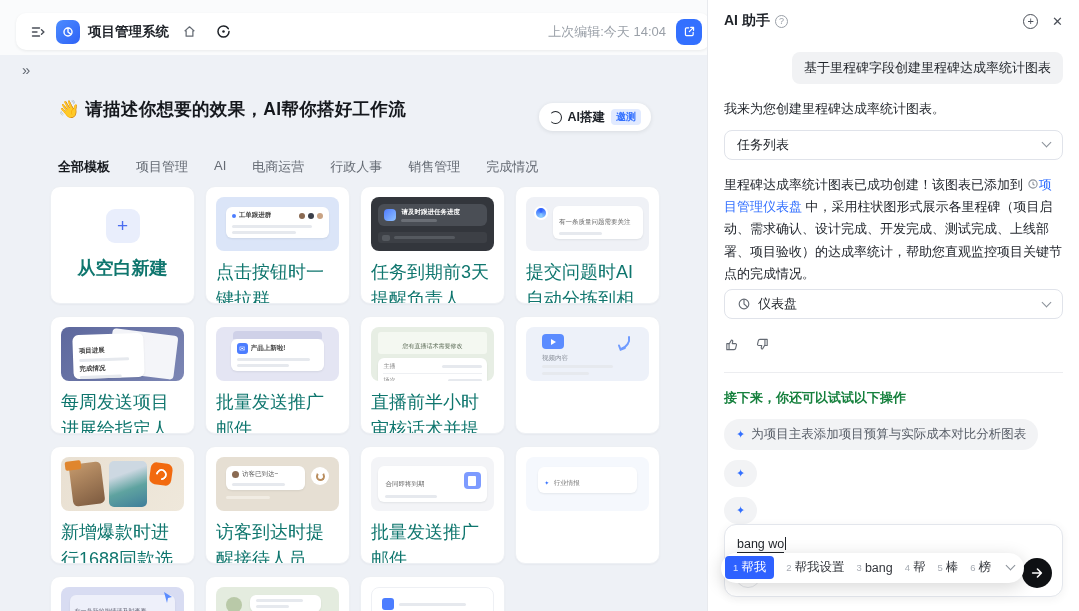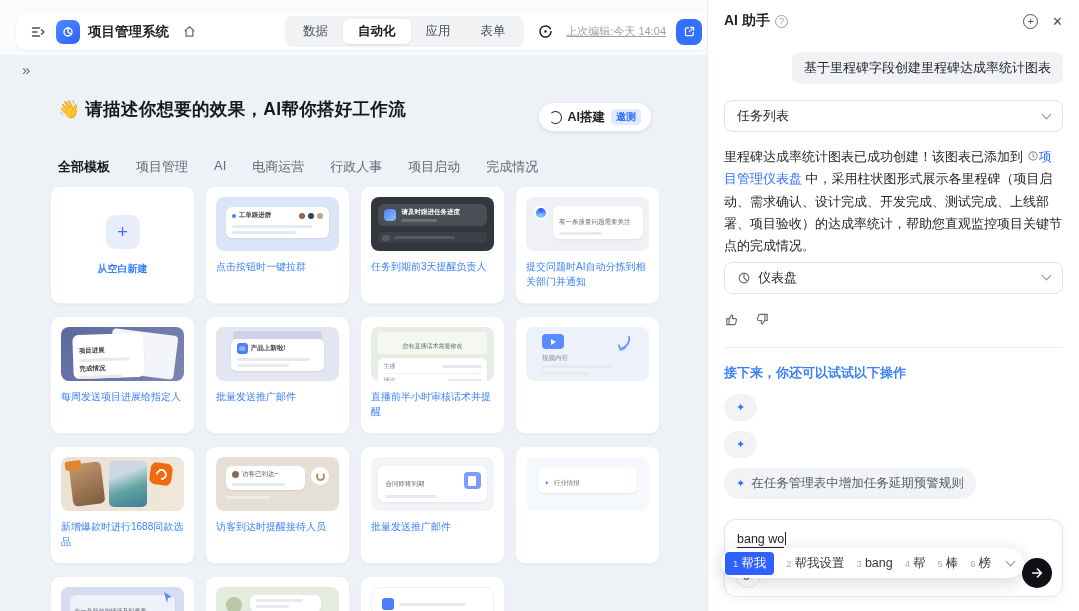--- a/index.html
+++ b/index.html
@@ -15,42 +15,42 @@
   .appbar { position:absolute; left:16px; top:13px; width:694px; height:37px; background:#fff;
     border-radius:10px; box-shadow:0 1px 3px rgba(31,35,41,.08); display:flex; align-items:center; padding:0 8px 0 10px; z-index:3; }
   .appbar .icon-btn { width:24px; height:24px; display:flex; align-items:center; justify-content:center; color:#4a4f58; flex:0 0 auto; }
   .app-logo { width:24px; height:24px; border-radius:7px; background:linear-gradient(135deg,#4c8cff,#2e62f6);
     display:flex; align-items:center; justify-content:center; margin:0 8px 0 6px; flex:0 0 auto; }
   .app-title { font-size:13.5px; font-weight:700; margin-right:8px; white-space:nowrap; }
   .tabgroup { display:flex; align-items:center; background:#f1f2f4; border-radius:8px; padding:3px; margin-left:84px; }
   .tabgroup .tab { font-size:12.5px; color:#4a4f58; padding:4px 15px; border-radius:6px; white-space:nowrap; cursor:default; }
   .tabgroup .tab.active { background:#fff; color:#15181d; font-weight:700; box-shadow:0 1px 2px rgba(31,35,41,.10); }
   .hist-btn { margin-left:10px; }
-  .last-edited { margin-left:auto; font-size:11px; color:#9aa0a8; white-space:nowrap;text-decoration:underline; }
+  .last-edited { margin-left:auto; font-size:13px; color:#9aa0a8; white-space:nowrap; }
   .share-btn { width:26px; height:26px; border-radius:8px; background:#3370ff; margin-left:10px;
     display:flex; align-items:center; justify-content:center; flex:0 0 auto; }
 
   .expand { position:absolute; left:22px; top:6px; font-size:15px; color:#646a73; }
 
   .hero { position:absolute; left:58px; top:42px; font-size:17.5px; font-weight:700; color:#15181d; letter-spacing:.3px; }
   .ai-build { position:absolute; right:56px; top:48px; height:28px; background:#fff; border-radius:15px;
     box-shadow:0 1px 4px rgba(31,35,41,.10); display:flex; align-items:center; gap:6px; padding:0 10px; }
   .spinner { width:13px; height:13px; border:1.6px solid #1f2329; border-left-color:transparent; border-radius:50%; }
   .ai-build-label { font-size:12.5px; font-weight:700; }
   .ai-build-badge { font-size:10px; color:#3370ff; background:#e1eaff; border-radius:4px; padding:1px 5px; font-weight:700; }
 
   .filters { position:absolute; left:58px; top:103px; display:flex; gap:26px; font-size:13px; color:#646a73; }
   .filters .f.active { color:#15181d; font-weight:700; }
 
   
   .grid { position:absolute; left:50px; top:131px; width:612px; display:grid;
     grid-template-columns:repeat(4,145px); column-gap:10px; row-gap:12px; grid-auto-rows:118px; }
   .card { background:#fff; border:1px solid #edf0f4; border-radius:10px; padding:10px; overflow:hidden;
     box-shadow:0 1px 2px rgba(31,35,41,.04); }
-  .card-title { font-size:10px; color:#3b82f6; line-height:1.5; }
+  .card-title { font-size:18px; color:#0f766e; line-height:1.5; }
   .prev { height:54px; border-radius:8px; margin-bottom:8px; position:relative; overflow:hidden; }
 
   .blankcard { display:flex; flex-direction:column; align-items:center; justify-content:center; gap:12px; }
   .plusbox { width:34px; height:34px; background:#e9eefc; border-radius:9px; display:flex; align-items:center;
     justify-content:center; color:#4a6cf0; font-size:19px; font-weight:400; }
 
   .mini { background:#fff; border-radius:6px; box-shadow:0 1px 2px rgba(31,35,41,.08); }
   .mtxt { font-size:6.5px; color:#444; white-space:nowrap; overflow:hidden; }
   .bar { height:3px; background:#e6e9ee; border-radius:2px; }
   .dotrow { display:flex; align-items:center; gap:3px; }
@@ -74,21 +74,21 @@
 
   .bubble { align-self:flex-end; background:#f1f2f4; border-radius:8px; padding:7px 12px; font-size:13px;
     margin-bottom:16px; max-width:95%; white-space:nowrap; }
   .intro { font-size:13px; margin-bottom:12px; }
   .dd { border:1px solid #e0e3ea; border-radius:8px; height:32px; display:flex; align-items:center;
     padding:0 12px; font-size:13px; margin-bottom:14px; gap:7px; }
   .dd .chev { margin-left:auto; }
   .para { font-size:13px; line-height:1.72; color:#23272e; margin-bottom:4px; }
   .link { color:#3370ff; }
   .divider { height:1px; background:#ecedf0; margin:20px 0 16px; }
-  .next-title { font-size:13px; font-weight:700; color:#3b82f6; }
+  .next-title { font-size:13px; font-weight:700; color:#15803d; }
   .pills { display:flex; flex-direction:column; gap:10px; margin-top:12px; align-items:flex-start; }
   .pill { display:flex; align-items:center; gap:6px; background:#f2f3f5; border-radius:16px; padding:7px 12px;
     font-size:12.5px; color:#565c66; white-space:nowrap; }
   .sparkle { color:#3370ff; font-size:11px; }
 
   .inputbox { margin-top:auto; position:relative; border:1px solid #e3e6ec; border-radius:12px; height:78px;
     background:#fff; box-shadow:0 2px 10px rgba(31,35,41,.06); padding:9px 12px; }
   .typed { display:inline-block; font-size:12.5px; border-bottom:1px solid #1f2329; padding-bottom:1px; }
   .caret { display:inline-block; width:1px; height:13px; background:#1f2329; vertical-align:-2px; margin-left:1px; }
   .ime { position:absolute; left:-4px; top:28px; height:30px; background:#fff; border-radius:15px;
@@ -121,26 +121,20 @@
             <circle cx="8" cy="8" r="4.6"></circle>
             <path d="M8 3.4v4.6l3 2.4"></path>
           </svg>
       </span>
       <span class="app-title">项目管理系统</span>
       <span class="icon-btn">
         <svg width="15" height="15" viewBox="0 0 16 16" fill="none" stroke="#646a73" stroke-width="1.3" stroke-linejoin="round">
             <path d="M2.8 7.6 8 3l5.2 4.6M4.4 6.8V13h7.2V6.8"></path>
           </svg>
       </span>
-      <div class="tabgroup">
-        <span class="tab">数据</span>
-        <span class="tab active">自动化</span>
-        <span class="tab">应用</span>
-        <span class="tab">表单</span>
-      </div>
       <span class="icon-btn hist-btn">
         <svg width="17" height="17" viewBox="0 0 16 16" fill="none" stroke="#1f2329" stroke-width="1.4" stroke-linecap="round">
             <path d="M13.2 8A5.2 5.2 0 1 1 8 2.8c1.9 0 3.6 1 4.5 2.6"></path>
             <circle cx="8" cy="8" r="1.2" fill="#1f2329" stroke="none"></circle>
           </svg>
       </span>
       <span class="last-edited">上次编辑:今天 14:04</span>
       <span class="share-btn">
         <svg width="13" height="13" viewBox="0 0 16 16" fill="none" stroke="#fff" stroke-width="1.5" stroke-linecap="round" stroke-linejoin="round">
             <path d="M7 3.5H4.2A1.2 1.2 0 0 0 3 4.7v7.1A1.2 1.2 0 0 0 4.2 13h7.1a1.2 1.2 0 0 0 1.2-1.2V9M9.5 3h3.5v3.5M12.7 3.3 7.8 8.2"></path>
@@ -161,21 +155,21 @@
         <span class="ai-build-label">AI搭建</span>
         <span class="ai-build-badge">邀测</span>
       </div>
 
       <div class="filters">
         <span class="f active">全部模板</span>
         <span class="f">项目管理</span>
         <span class="f">AI</span>
         <span class="f">电商运营</span>
         <span class="f">行政人事</span>
-        <span class="f">项目启动</span>
+        <span class="f">销售管理</span>
         <span class="f">完成情况</span>
       </div>
 
       <div class="grid">
 
         <div class="card blankcard">
           <div class="plusbox">+</div>
           <div class="card-title" style="font-weight:700">从空白新建</div>
         </div>
 
@@ -377,20 +371,21 @@
       <span class="p-title">AI 助手</span>
       <span class="q-circle">?</span>
       <span class="p-icons">
         <span class="plus-circle">+</span>
         <span class="x-icon">✕</span>
       </span>
     </div>
 
     <div class="bubble">基于里程碑字段创建里程碑达成率统计图表</div>
 
+    <div class="intro">我来为您创建里程碑达成率统计图表。</div>
 
     <div class="dd">
       <span>任务列表</span>
       <span class="chev"></span>
     </div>
 
     <div class="para">
       <span>里程碑达成率统计图表已成功创建！该图表已添加到 </span><svg width="12" height="12" viewBox="0 0 16 16" fill="none" stroke="#8a9099" stroke-width="1.4" style="vertical-align:-1px">
           <circle cx="8" cy="8" r="5.5"></circle>
           <path d="M8 5v3.2l2 1.4"></path>
@@ -414,27 +409,27 @@
           <path d="M3 13.5V7h2.4v6.5zM5.4 7.6 8 3.2c.9 0 1.5.8 1.3 1.6L8.8 7h3.3c.8 0 1.4.7 1.2 1.5l-.9 3.7c-.2.8-.8 1.3-1.6 1.3H5.4"></path>
         </svg>
     </div>
 
     <div class="divider"></div>
 
     <div class="next-title">接下来，你还可以试试以下操作</div>
     <div class="pills">
       <span class="pill">
           <span class="sparkle">✦</span>
+          <span>为项目主表添加项目预算与实际成本对比分析图表</span>
         </span>
       <span class="pill">
           <span class="sparkle">✦</span>
         </span>
       <span class="pill">
           <span class="sparkle">✦</span>
-          <span>在任务管理表中增加任务延期预警规则</span>
         </span>
     </div>
 
     <div class="inputbox">
       <span class="typed">bang wo</span><span class="caret"></span>
 
       <div class="ime">
         <span class="cand sel">
             <span class="num">1</span>
             <span>帮我</span>

